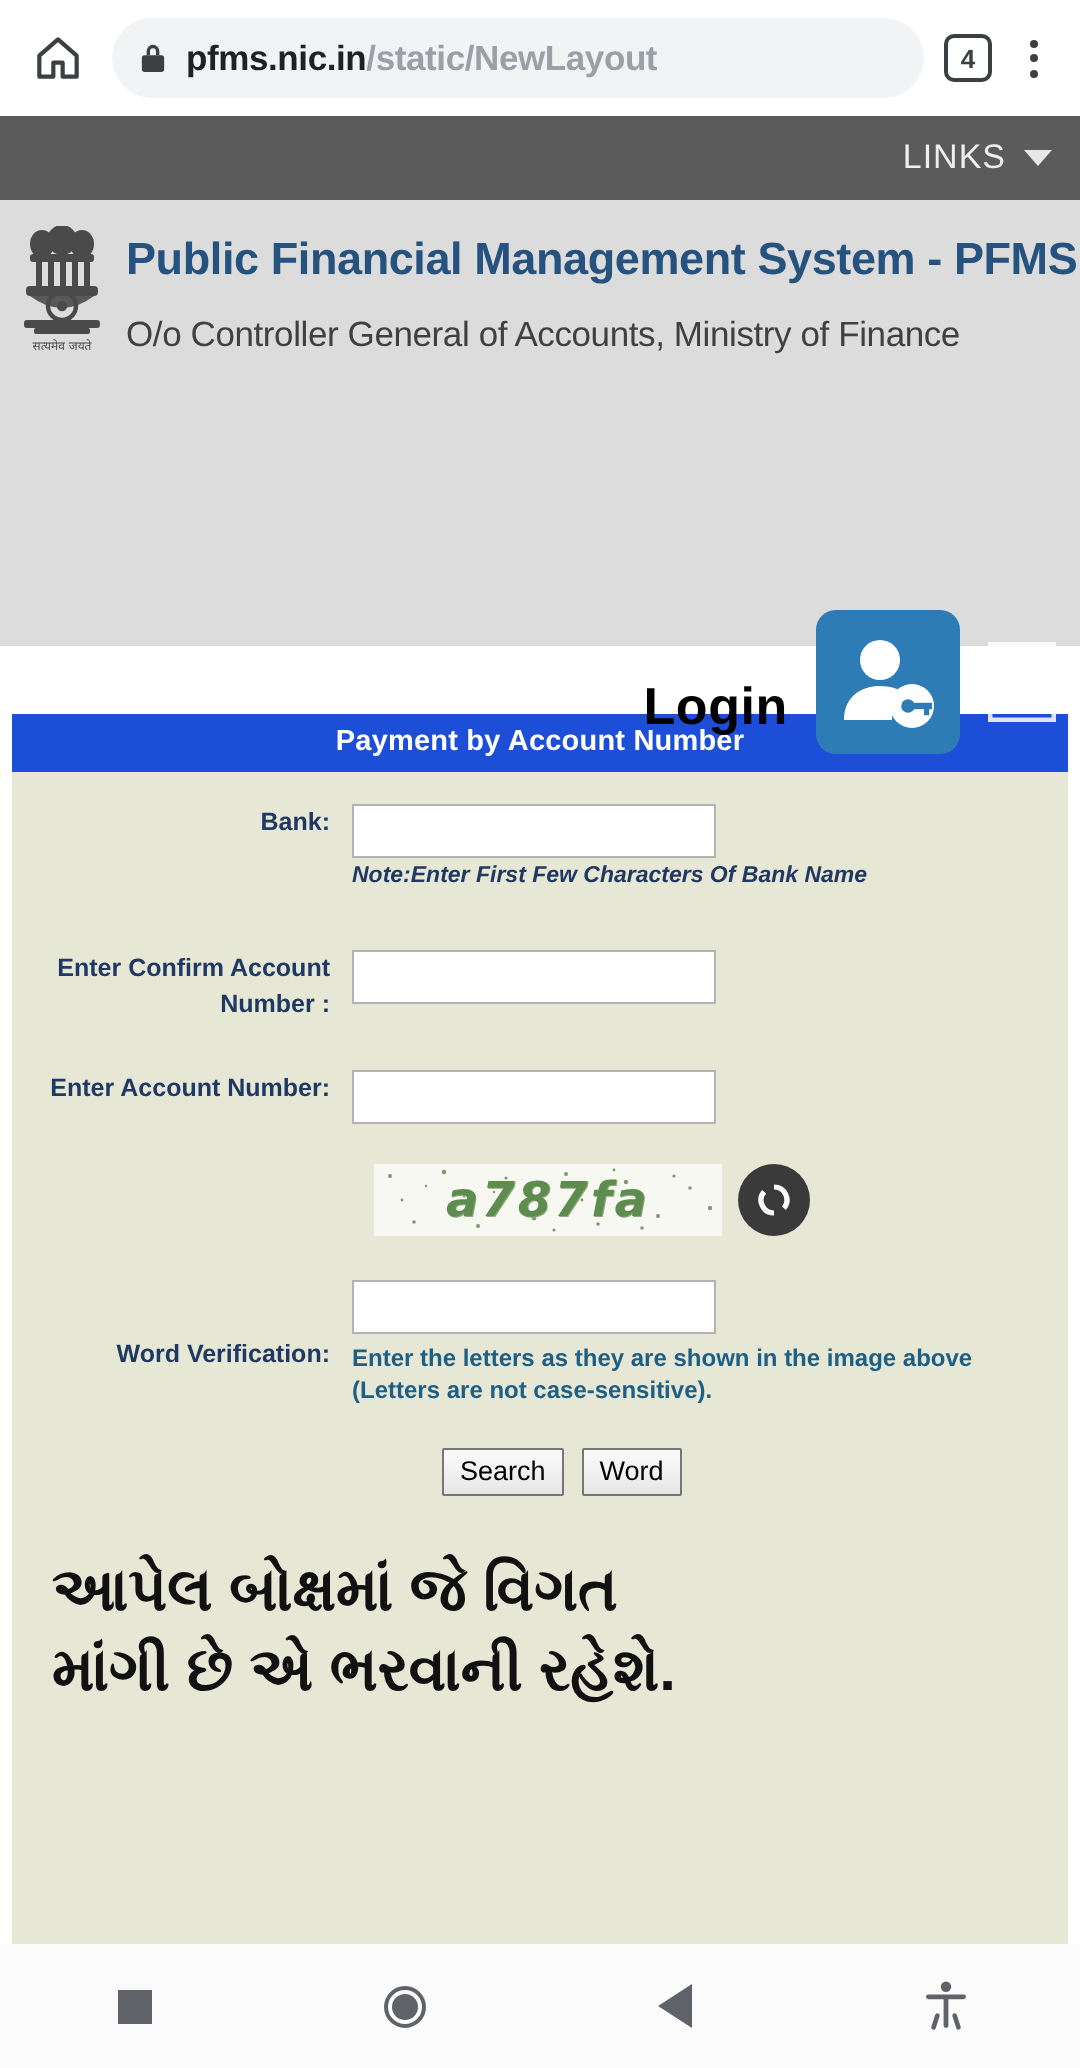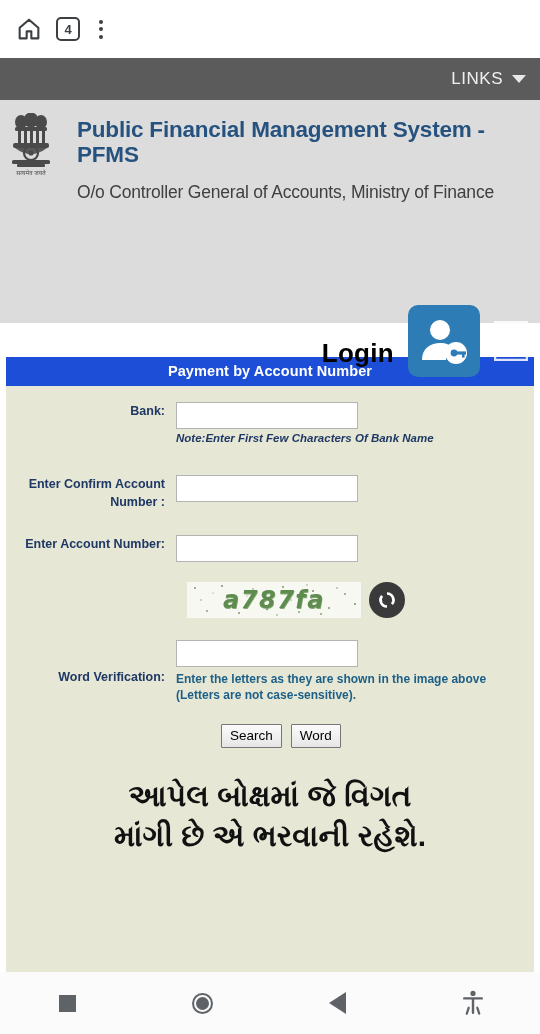--- a/index.html
+++ b/index.html
@@ -57,21 +57,21 @@
     border-left: 7px solid transparent; border-right: 7px solid transparent;
     border-top: 8px solid #e8e8e8;
   }
 
   
   .pfms-header {
     width: 540px; height: 223px;
     background: #dcdcdc;
     position: relative;
   }
-  .brand-row { display: flex; align-items: flex-start; padding: 13px 0 0 8px; gap: 23px; }
+  .brand-row { display: flex; align-items: flex-start; padding: 13px 0 0 8px; gap: 9px; }
   .emblem { width: 46px; height: 66px; flex: 0 0 46px; }
   .brand-text { padding-top: 4px; }
   .brand-title {
     font-size: 22.5px; font-weight: bold; color: #26527f;
     letter-spacing: -0.2px; line-height: 1.12;
   }
   .brand-sub {
     font-size: 17.5px; color: #404040; letter-spacing: -0.2px;
     line-height: 1.2; margin-top: 15px;
   }
@@ -158,21 +158,21 @@
     font-family: "Liberation Sans", sans-serif;
     font-size: 13.5px; color: #000;
     background: linear-gradient(#fbfbfb, #e6e6e6);
     border: 1px solid #767676;
     padding: 3px 8px 4px 8px;
     cursor: pointer; border-radius: 1px;
   }
 
   
   .guj-caption {
-    text-align: center;
+    text-align: left;
     font-family: "Liberation Sans", sans-serif;
     font-size: 30px; font-weight: bold; color: #111;
     line-height: 1.35;
     padding: 28px 20px 0 20px;
   }
 
   
   .nav-bar {
     position: absolute; left: 0; bottom: 0;
     width: 540px; height: 62px;
@@ -193,20 +193,29 @@
   }
 </style>
 </head>
 <body>
 
 <div class="browser-bar">
   <div class="home-icon">
     <svg width="28" height="28" viewBox="0 0 24 24" fill="none" stroke="#3c4043" stroke-width="1.8" stroke-linejoin="round">
       <path d="M4 11 L12 4 L20 11 L20 20 L14 20 L14 14 L10 14 L10 20 L4 20 Z"></path>
     </svg>
+  </div>
+  <div class="omnibox">
+    <span class="lock-icon">
+      <svg width="13" height="16" viewBox="0 0 14 17" fill="#3c4043">
+        <rect x="1" y="7" width="12" height="9" rx="1.5"></rect>
+        <path d="M3.6 7 V4.8 A3.4 3.4 0 0 1 10.4 4.8 V7 H8.6 V4.8 a1.6 1.6 0 0 0-3.2 0 V7 Z"></path>
+      </svg>
+    </span>
+    <span class="url-text"><span class="url-host">pfms.nic.in</span><span class="url-path">/static/NewLayout</span></span>
   </div>
   <div class="tab-count">4</div>
   <div class="menu-dots">
       <i></i>
       <i></i>
       <i></i>
     </div>
 </div>
 
 <div class="links-bar">

